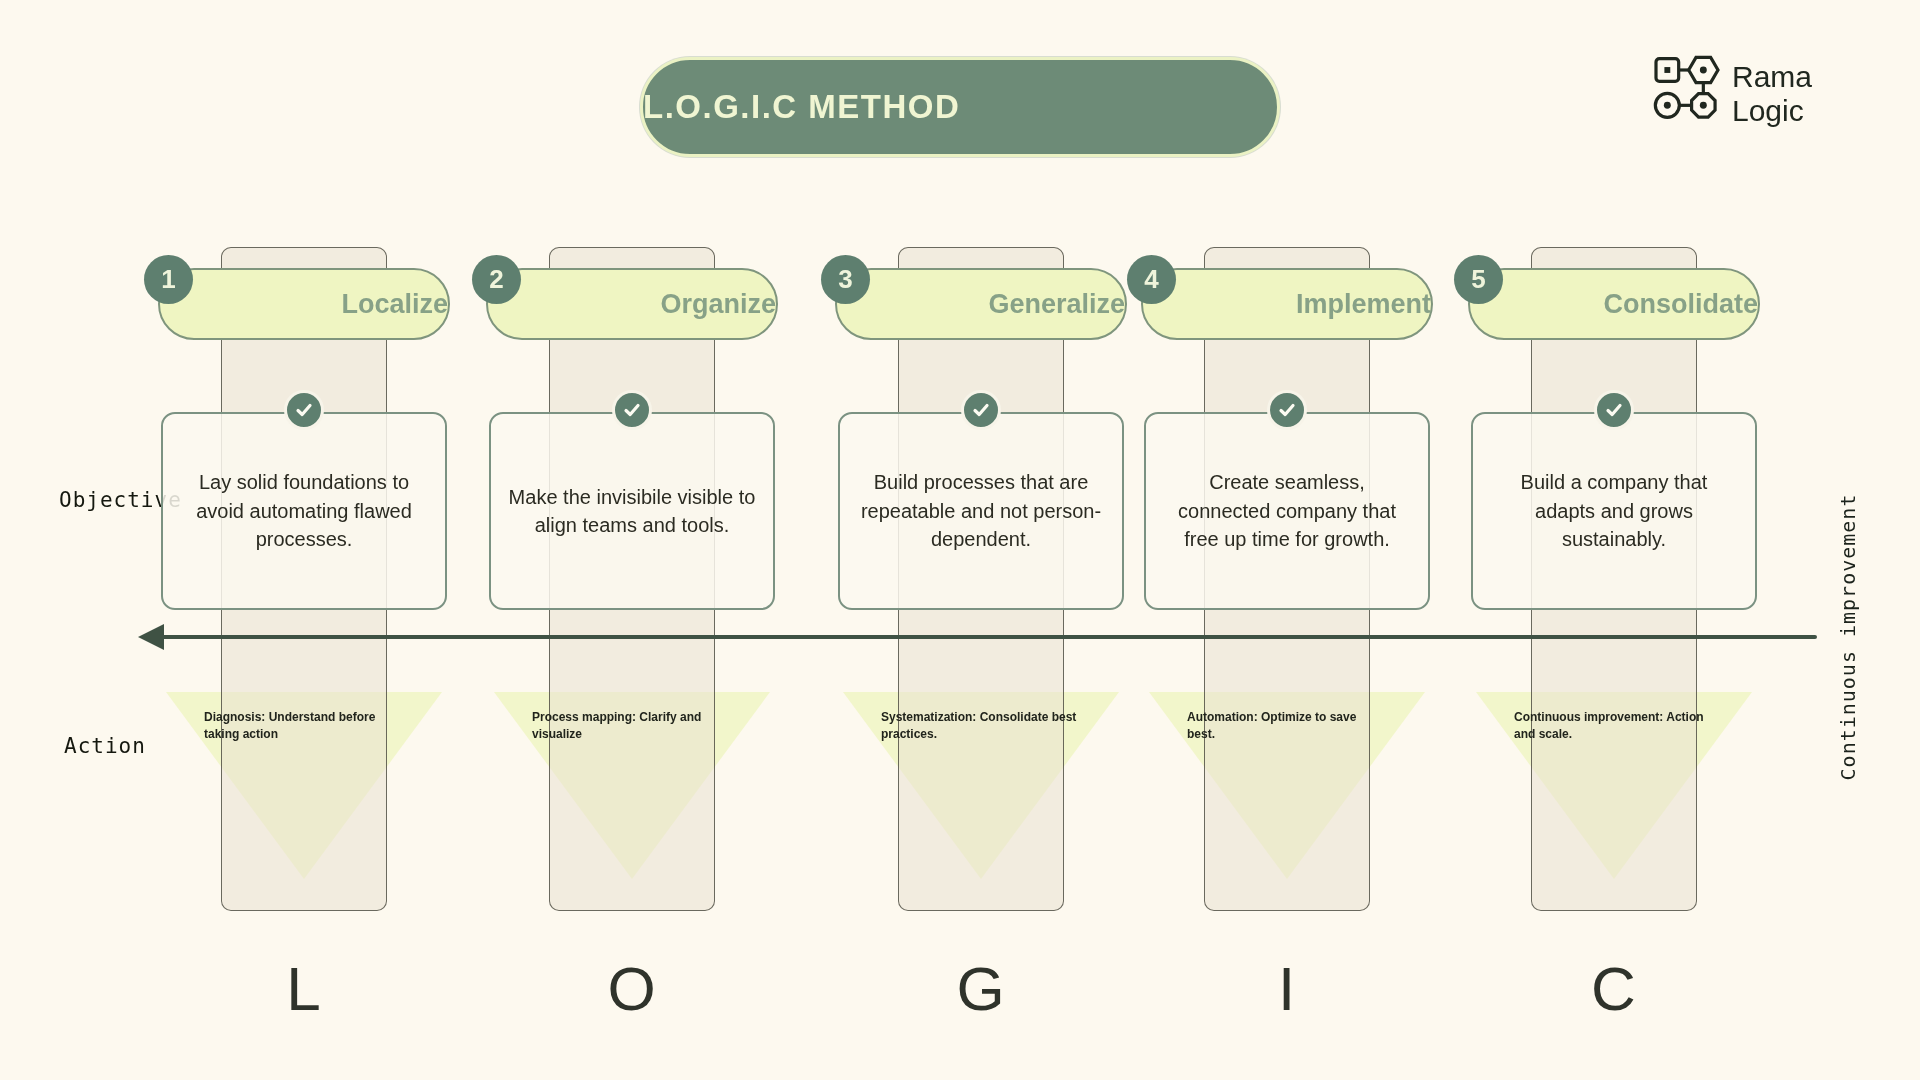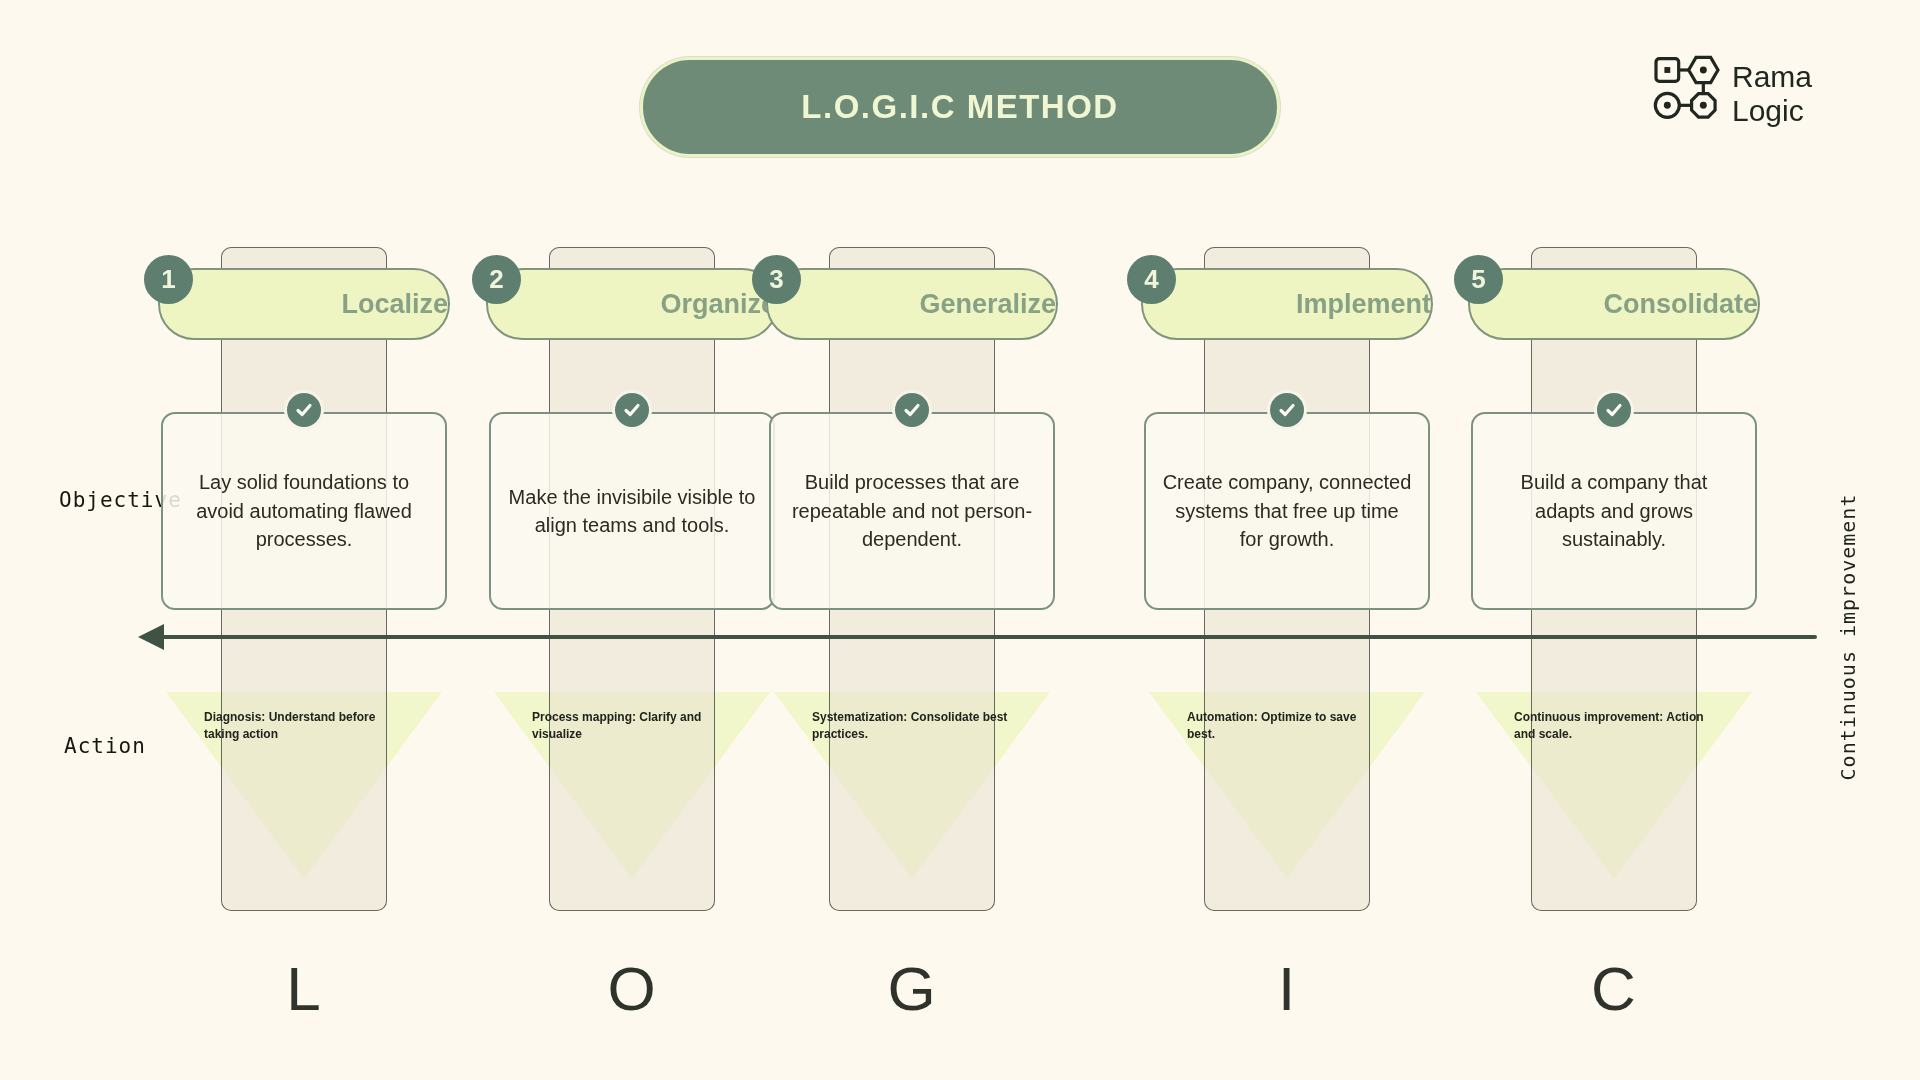--- a/index.html
+++ b/index.html
@@ -12,21 +12,21 @@
   }
   .stage { position: absolute; inset: 0; width: 1920px; height: 1080px; }
 
   
   .title-pill {
     position: absolute; top: 57px; left: 50%; transform: translateX(-50%);
     width: 640px; height: 100px;
     background: var(--sage-dark, #6D8B77);
     border: 3px solid #EBF2C4;
     border-radius: 60px;
-    display: flex; align-items: center; justify-content: center;
+    display: flex; align-items: center; 
     box-shadow: 0 0 0 1px rgba(109,139,119,.25);
   }
   .title-pill h1 {
     color: var(--title-text, #F0F5D2);
     font-size: 33px; font-weight: 800; letter-spacing: 1.5px;
   }
 
   
   .logo {
     position: absolute; left: 1652px; top: 48px;
@@ -63,21 +63,21 @@
     width: 0; height: 0;
     border-top: 13px solid transparent;
     border-bottom: 13px solid transparent;
     border-right: 26px solid var(--arrow, #3F5244);
   }
 
   
   .column { position: absolute; top: 247px; width: 292px; height: 800px; }
   .column:nth-of-type(1) { left: 158px; }
   .column:nth-of-type(2) { left: 486px; }
-  .column:nth-of-type(3) { left: 766px; }
+  .column:nth-of-type(3) { left: 835px; }
   .column:nth-of-type(4) { left: 1141px; }
   .column:nth-of-type(5) { left: 1468px; }
 
   .strip {
     position: absolute; left: 63px; top: 0; width: 166px; height: 664px;
     background: rgba(233,226,210,0.55);
     border: 1px solid rgba(60,60,50,0.75);
     border-radius: 10px; z-index: 2;
   }
   .action-triangle {
@@ -236,21 +236,21 @@
       <div class="column">
     <div class="strip"></div>
     <div class="action-triangle"></div>
     <div class="step-pill">
       <span class="step-title">Implement</span>
     </div>
     <div class="step-badge">
       <span>4</span>
     </div>
     <div class="objective-card">
-      <div class="objective-text">Create company, connected systems that free up time for growth.</div>
+      <div class="objective-text">Create seamless, connected company that free up time for growth.</div>
     </div>
     <div class="check-badge">
       <svg width="20" height="20" viewBox="0 0 20 20" fill="none" stroke="#FCFBF2" stroke-width="3.2" stroke-linecap="round" stroke-linejoin="round">
         <polyline points="4,10.5 8.2,14.5 16,5.5"></polyline>
       </svg>
     </div>
     <div class="action-text">Automation: Optimize to save best.</div>
     <div class="step-letter">I</div>
   </div>
       <div class="column">

